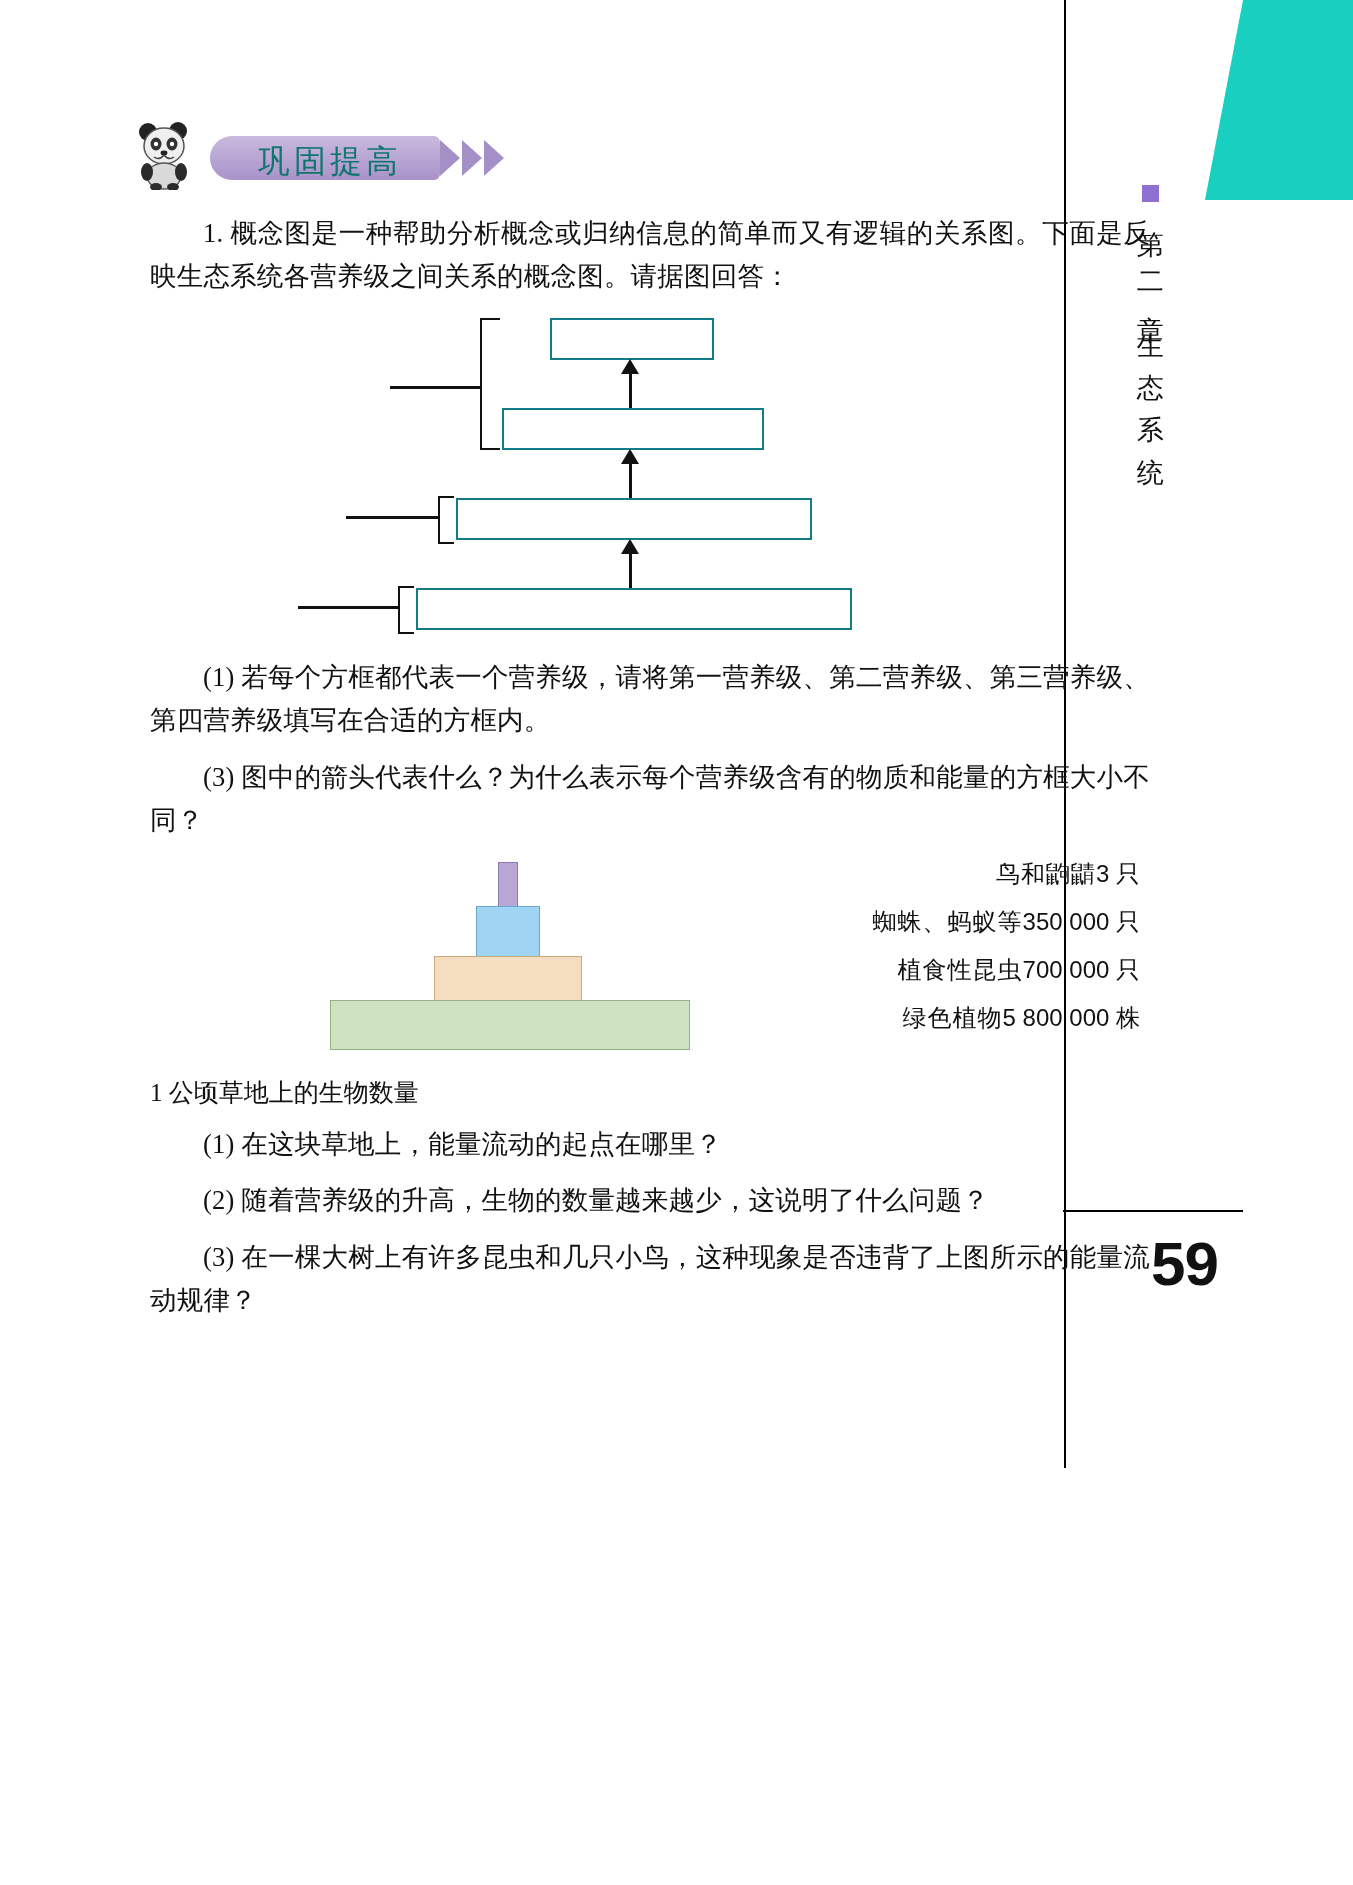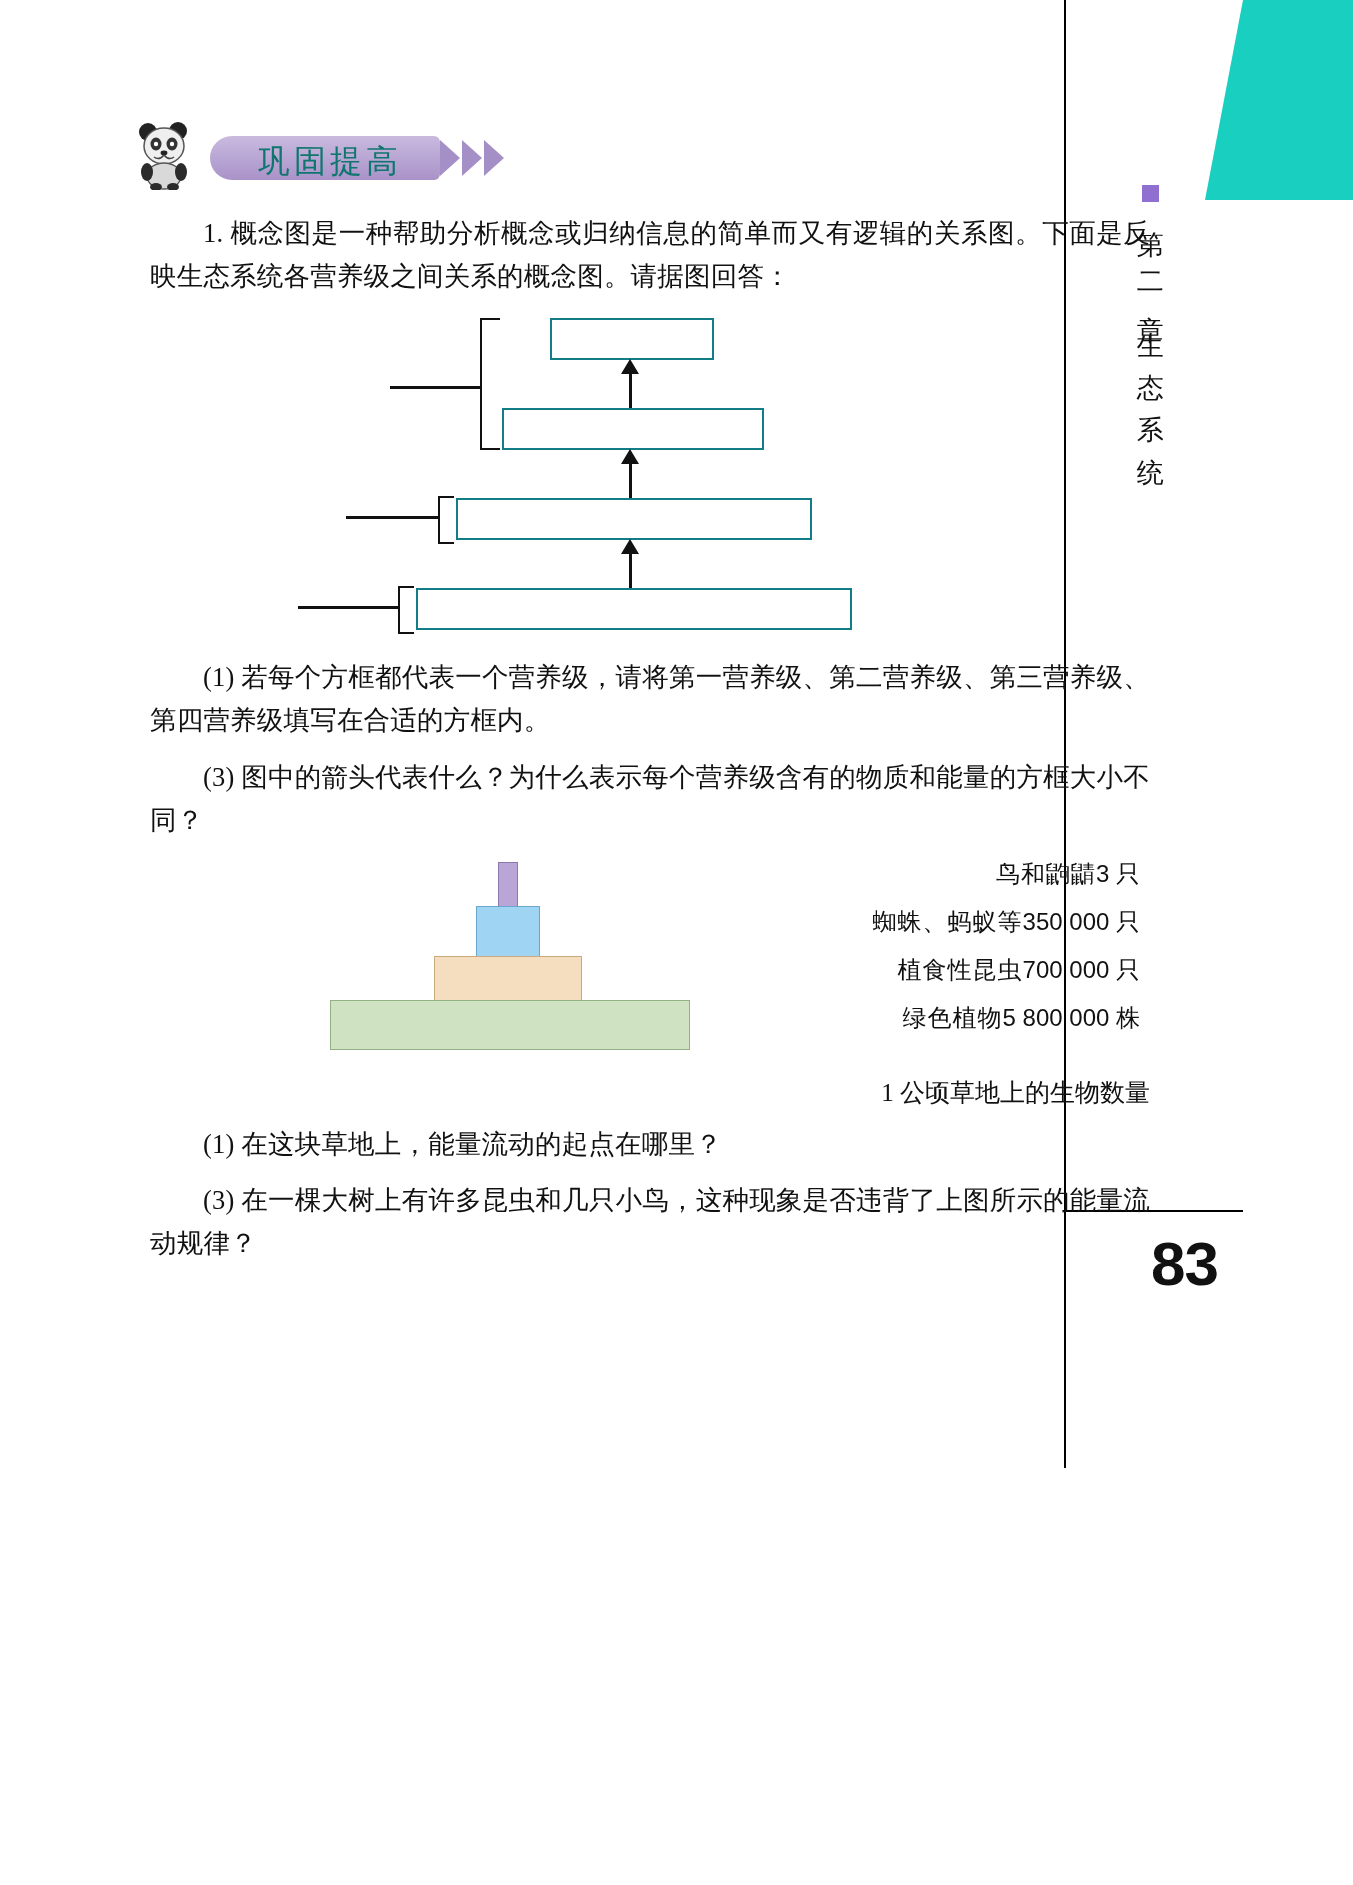--- a/index.html
+++ b/index.html
@@ -95,36 +95,36 @@
   .pyr{position:absolute;}
   .fig2 .lvl4{left:348px;top:2px;width:18px;height:44px;background:#b9a6d6;border:1.5px solid #8b79ad;}
   .fig2 .lvl3{left:326px;top:46px;width:62px;height:50px;background:#9fd4f2;border:1.5px solid #6aa9cd;}
   .fig2 .lvl2{left:284px;top:96px;width:146px;height:44px;background:#f5ddc0;border:1.5px solid #c9a97e;}
   .fig2 .lvl1{left:180px;top:140px;width:358px;height:48px;background:#cfe3c2;border:1.5px solid #93b184;}
   .legend{position:absolute;left:570px;top:-2px;width:420px;font-size:24px;color:#111;}
   .legend .row{display:flex;justify-content:flex-end;margin-bottom:16px;}
   .legend .row .k{letter-spacing:1px;}
   .legend .row .v{font-family:Liberation Sans, sans-serif;}
   .figcap{
-    text-align:right;font-size:25px;color:#111;margin:16px 0 6px 0;
+    text-align:left;font-size:25px;color:#111;margin:16px 0 6px 0;
   }
 </style>
 </head>
 <body>
 
 <div class="right-band"></div>
 <div class="side-rule"></div>
 <div class="side-rule2"></div>
 
 <div class="chapter-tab">
   <div class="chapter-sq"></div>
   <div class="chapter-text big">第 二 章</div>
   <div class="chapter-text" style="margin-top:10px;">生 态 系 统</div>
 </div>
-<div class="pagenum">83</div>
+<div class="pagenum">59</div>
 
 <div class="page">
 
   <div class="banner">
     <svg class="panda" viewBox="0 0 62 72">
       <ellipse cx="14" cy="14" rx="9" ry="9" fill="#222"></ellipse>
       <ellipse cx="44" cy="13" rx="9" ry="9" fill="#222"></ellipse>
       <ellipse cx="30" cy="28" rx="20" ry="18" fill="#efefef" stroke="#555" stroke-width="1.5"></ellipse>
       <ellipse cx="22" cy="26" rx="5.5" ry="6.5" fill="#333"></ellipse>
       <ellipse cx="38" cy="26" rx="5.5" ry="6.5" fill="#333"></ellipse>
@@ -200,15 +200,16 @@
       <div class="row">
         <span class="k">绿色植物</span>
         <span class="v">5 800 000 株</span>
       </div>
     </div>
   </div>
 
   <div class="figcap">1 公顷草地上的生物数量</div>
 
   <p class="body ind">(1) 在这块草地上，能量流动的起点在哪里？</p>
+  <p class="body ind">(2) 随着营养级的升高，生物的数量越来越少，这说明了什么问题？</p>
   <p class="body ind">(3) 在一棵大树上有许多昆虫和几只小鸟，这种现象是否违背了上图所示的能量流动规律？</p>
 
 </div>
 
 </body></html>

